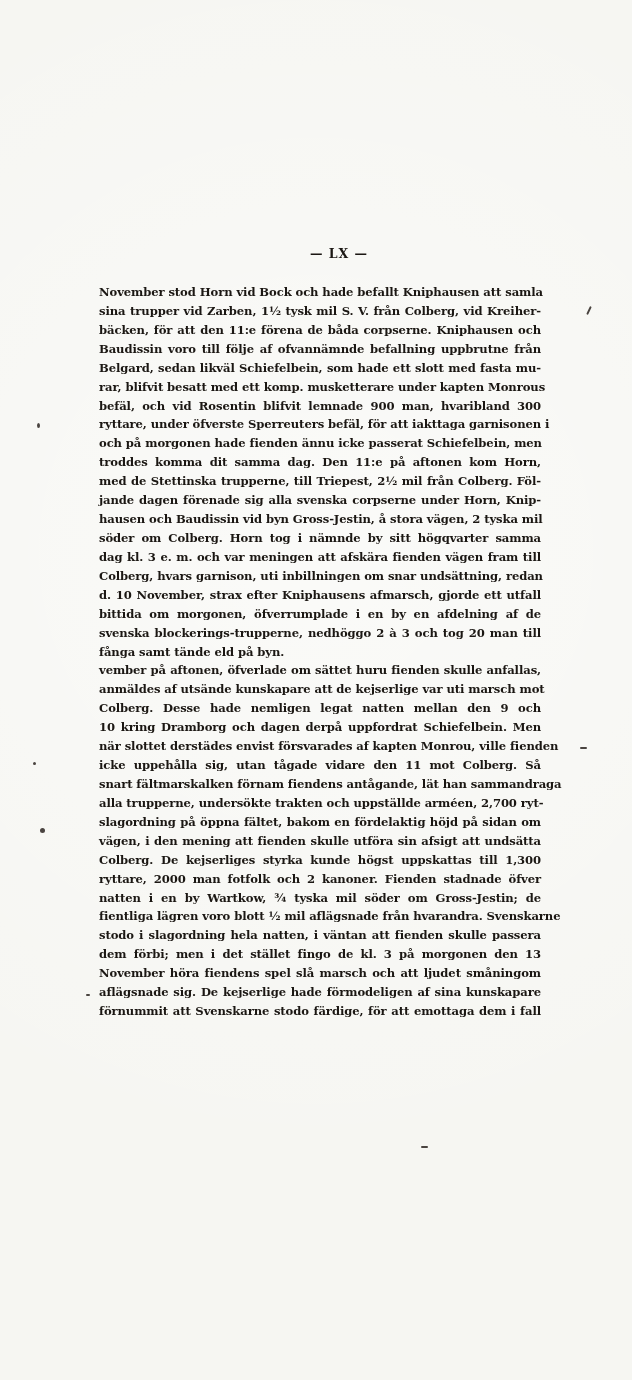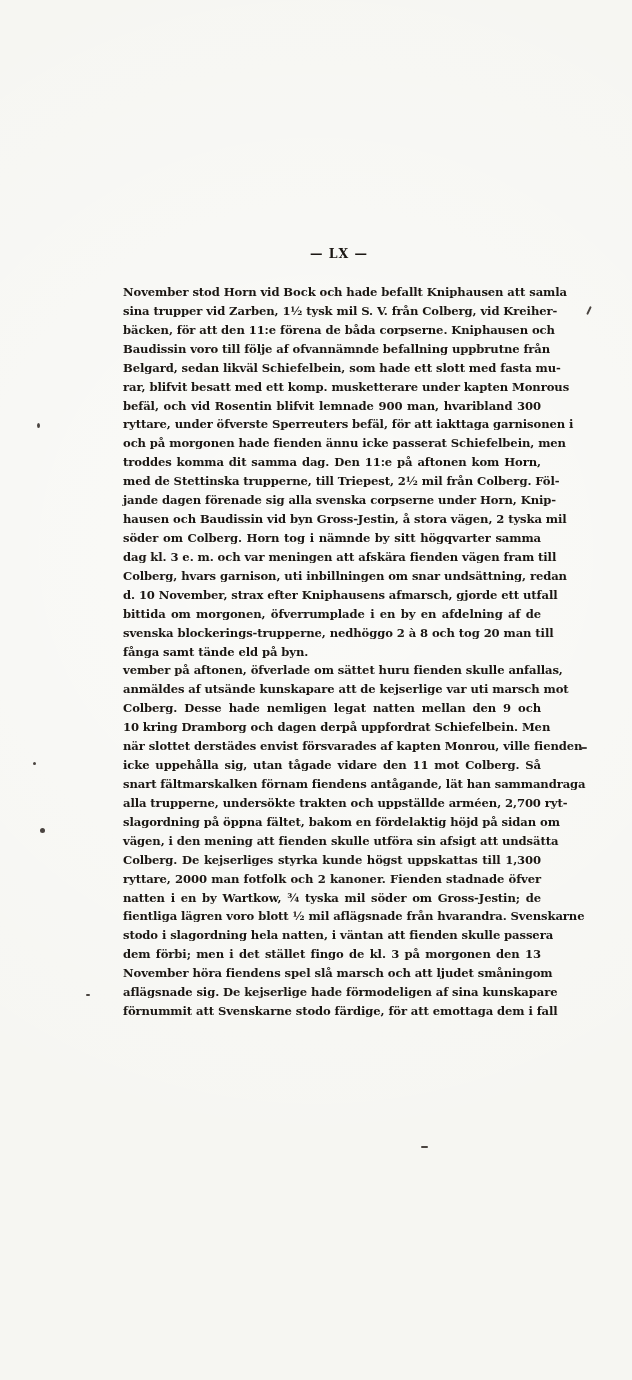--- a/index.html
+++ b/index.html
@@ -22,21 +22,21 @@
     letter-spacing:1px;
   }
   .textblock{
     position:absolute;top:283px;left:99px;width:442px;
     color:#1b1713;
   }
   .line{
     font-size:11.6px;line-height:18.93px;height:18.93px;
     font-weight:bold;letter-spacing:-0.1px;
     white-space:nowrap;
-    text-align:justify;text-align-last:justify;margin-left:24px;
+    text-align:justify;text-align-last:justify;
     -moz-text-align-last:justify;
   }
   .line.final{text-align-last:left;-moz-text-align-last:left;white-space:normal;}
   .line.indent{padding-left:27px;}
   
   .artifact{position:absolute;background:#4a4440;border-radius:50%;}
   .a1{left:588px;top:306px;width:2px;height:9px;border-radius:1px;transform:rotate(25deg);}
   .a2{left:37px;top:423px;width:3px;height:5px;}
   .a3{left:580px;top:747px;width:7px;height:2px;border-radius:1px;}
   .a4{left:33px;top:762px;width:3px;height:3px;}
@@ -61,21 +61,21 @@
       <div class="line">och på morgonen hade fienden ännu icke passerat Schiefelbein, men</div>
       <div class="line">troddes komma dit samma dag.  Den 11:e på aftonen kom Horn,</div>
       <div class="line">med de Stettinska trupperne, till Triepest, 2½ mil från Colberg.  Föl-</div>
       <div class="line">jande dagen förenade sig alla svenska corpserne under Horn, Knip-</div>
       <div class="line">hausen och Baudissin vid byn Gross-Jestin, å stora vägen, 2 tyska mil</div>
       <div class="line">söder om Colberg.  Horn tog i nämnde by sitt högqvarter samma</div>
       <div class="line">dag kl. 3 e. m. och var meningen att afskära fienden vägen fram till</div>
       <div class="line">Colberg, hvars garnison, uti inbillningen om snar undsättning, redan</div>
       <div class="line">d. 10 November, strax efter Kniphausens afmarsch, gjorde ett utfall</div>
       <div class="line">bittida om morgonen, öfverrumplade i en by en afdelning af de</div>
-      <div class="line">svenska blockerings-trupperne, nedhöggo 2 à 8 och tog 20 man till</div>
+      <div class="line">svenska blockerings-trupperne, nedhöggo 2 à 3 och tog 20 man till</div>
       <div class="line final">fånga samt tände eld på byn.</div>
       <div class="line">vember på aftonen, öfverlade om sättet huru fienden skulle anfallas,</div>
       <div class="line">anmäldes af utsände kunskapare att de kejserlige var uti marsch mot</div>
       <div class="line">Colberg.  Desse hade nemligen legat natten mellan den 9 och</div>
       <div class="line">10 kring Dramborg och dagen derpå uppfordrat Schiefelbein.  Men</div>
       <div class="line">när slottet derstädes envist försvarades af kapten Monrou, ville fienden</div>
       <div class="line">icke uppehålla sig, utan tågade vidare den 11 mot Colberg.  Så</div>
       <div class="line">snart fältmarskalken förnam fiendens antågande, lät han sammandraga</div>
       <div class="line">alla trupperne, undersökte trakten och uppställde arméen, 2,700 ryt-</div>
       <div class="line">slagordning på öppna fältet, bakom en fördelaktig höjd på sidan om</div>

